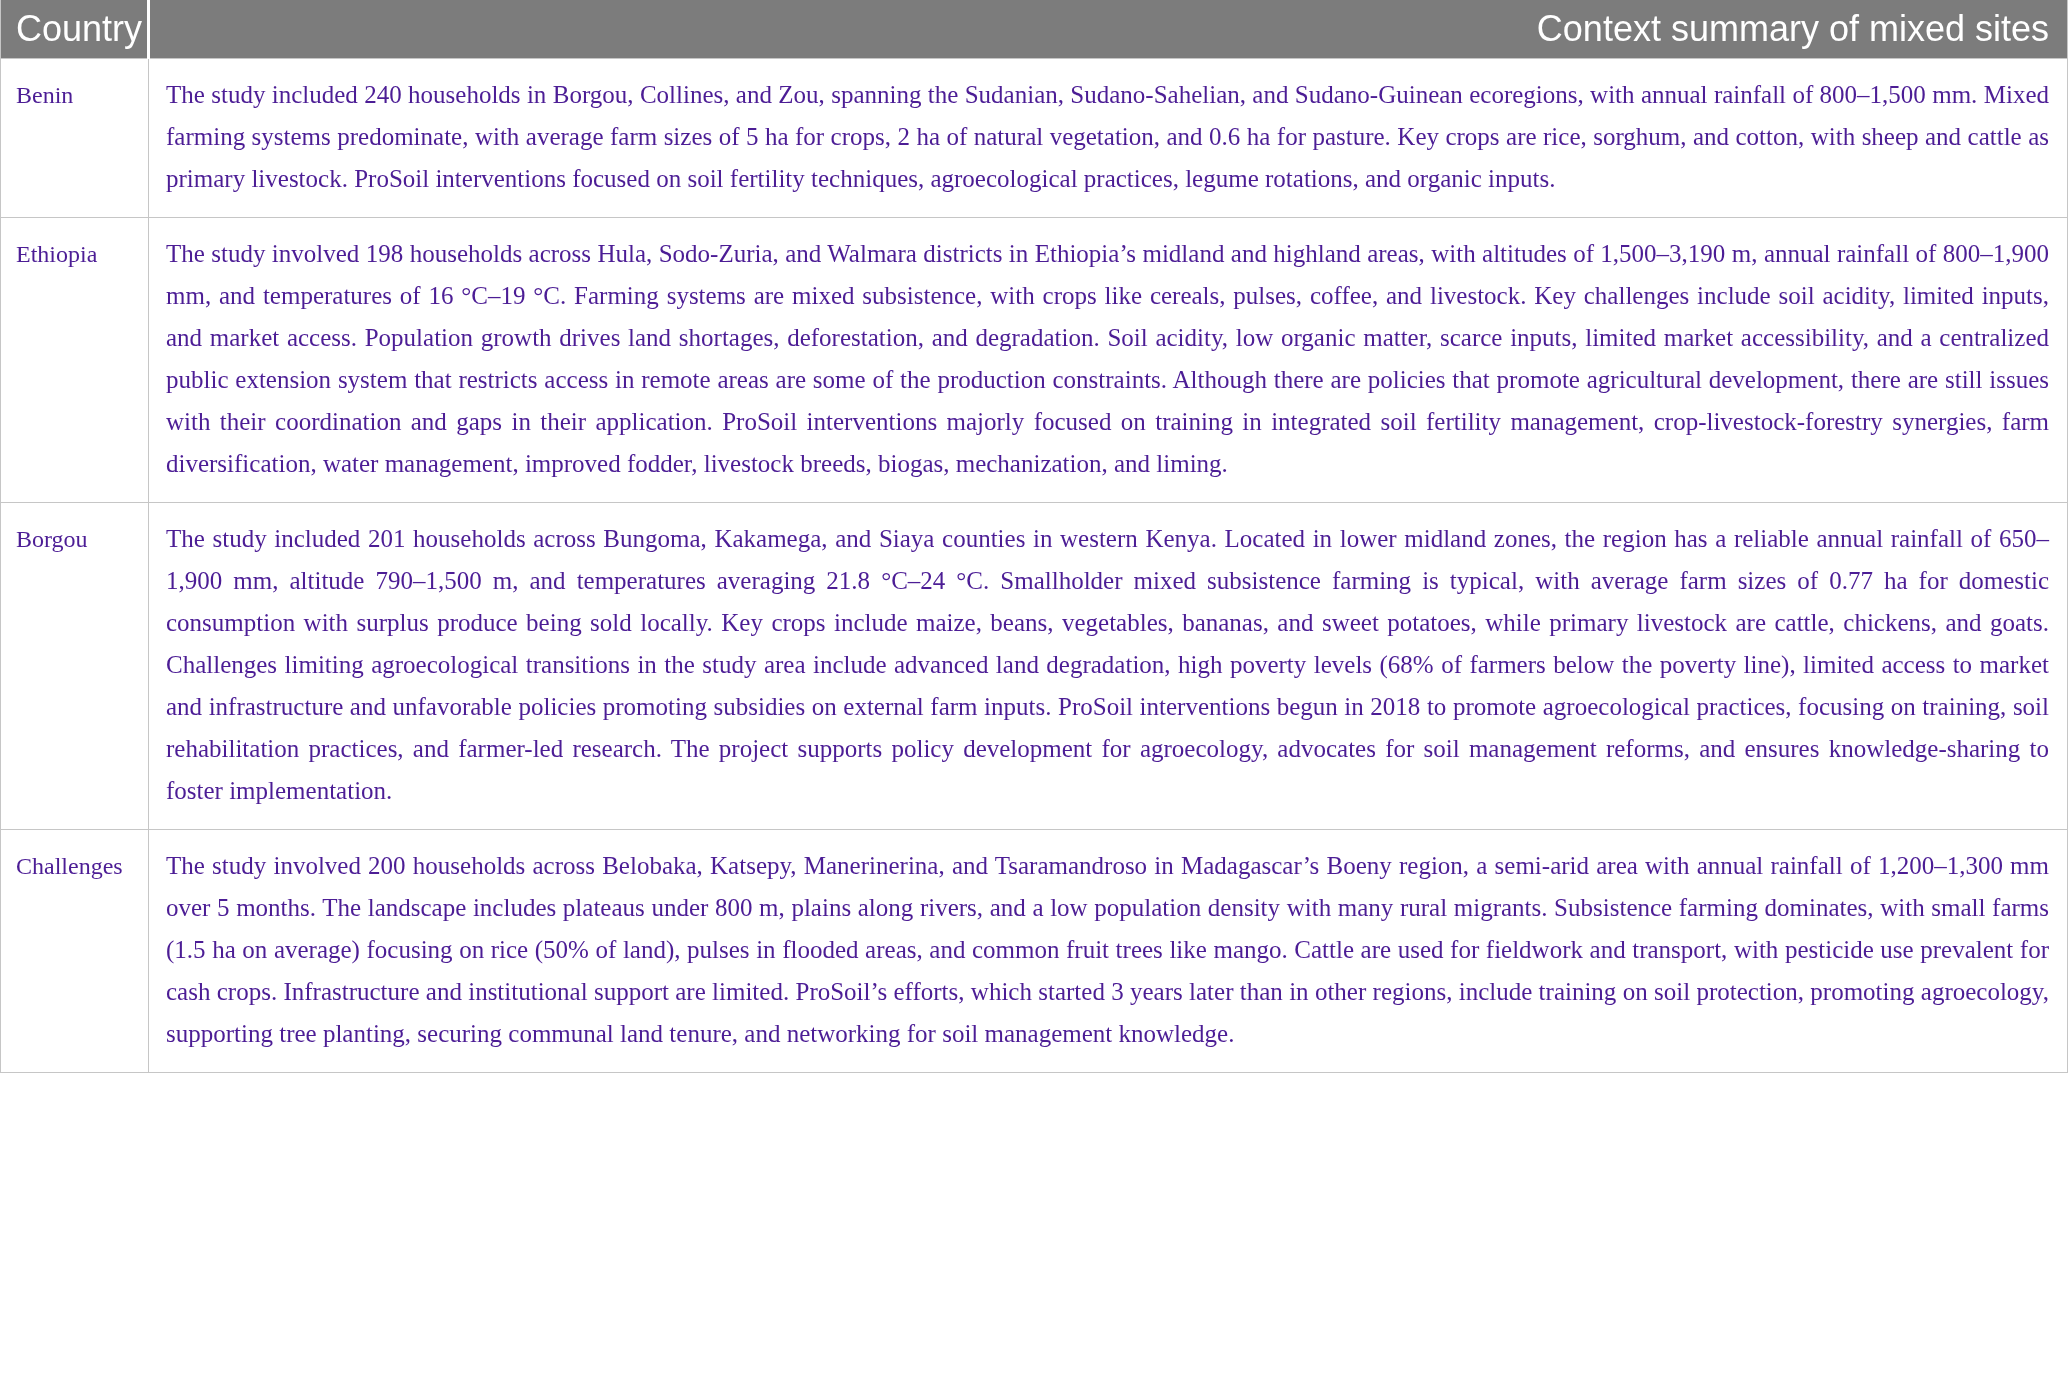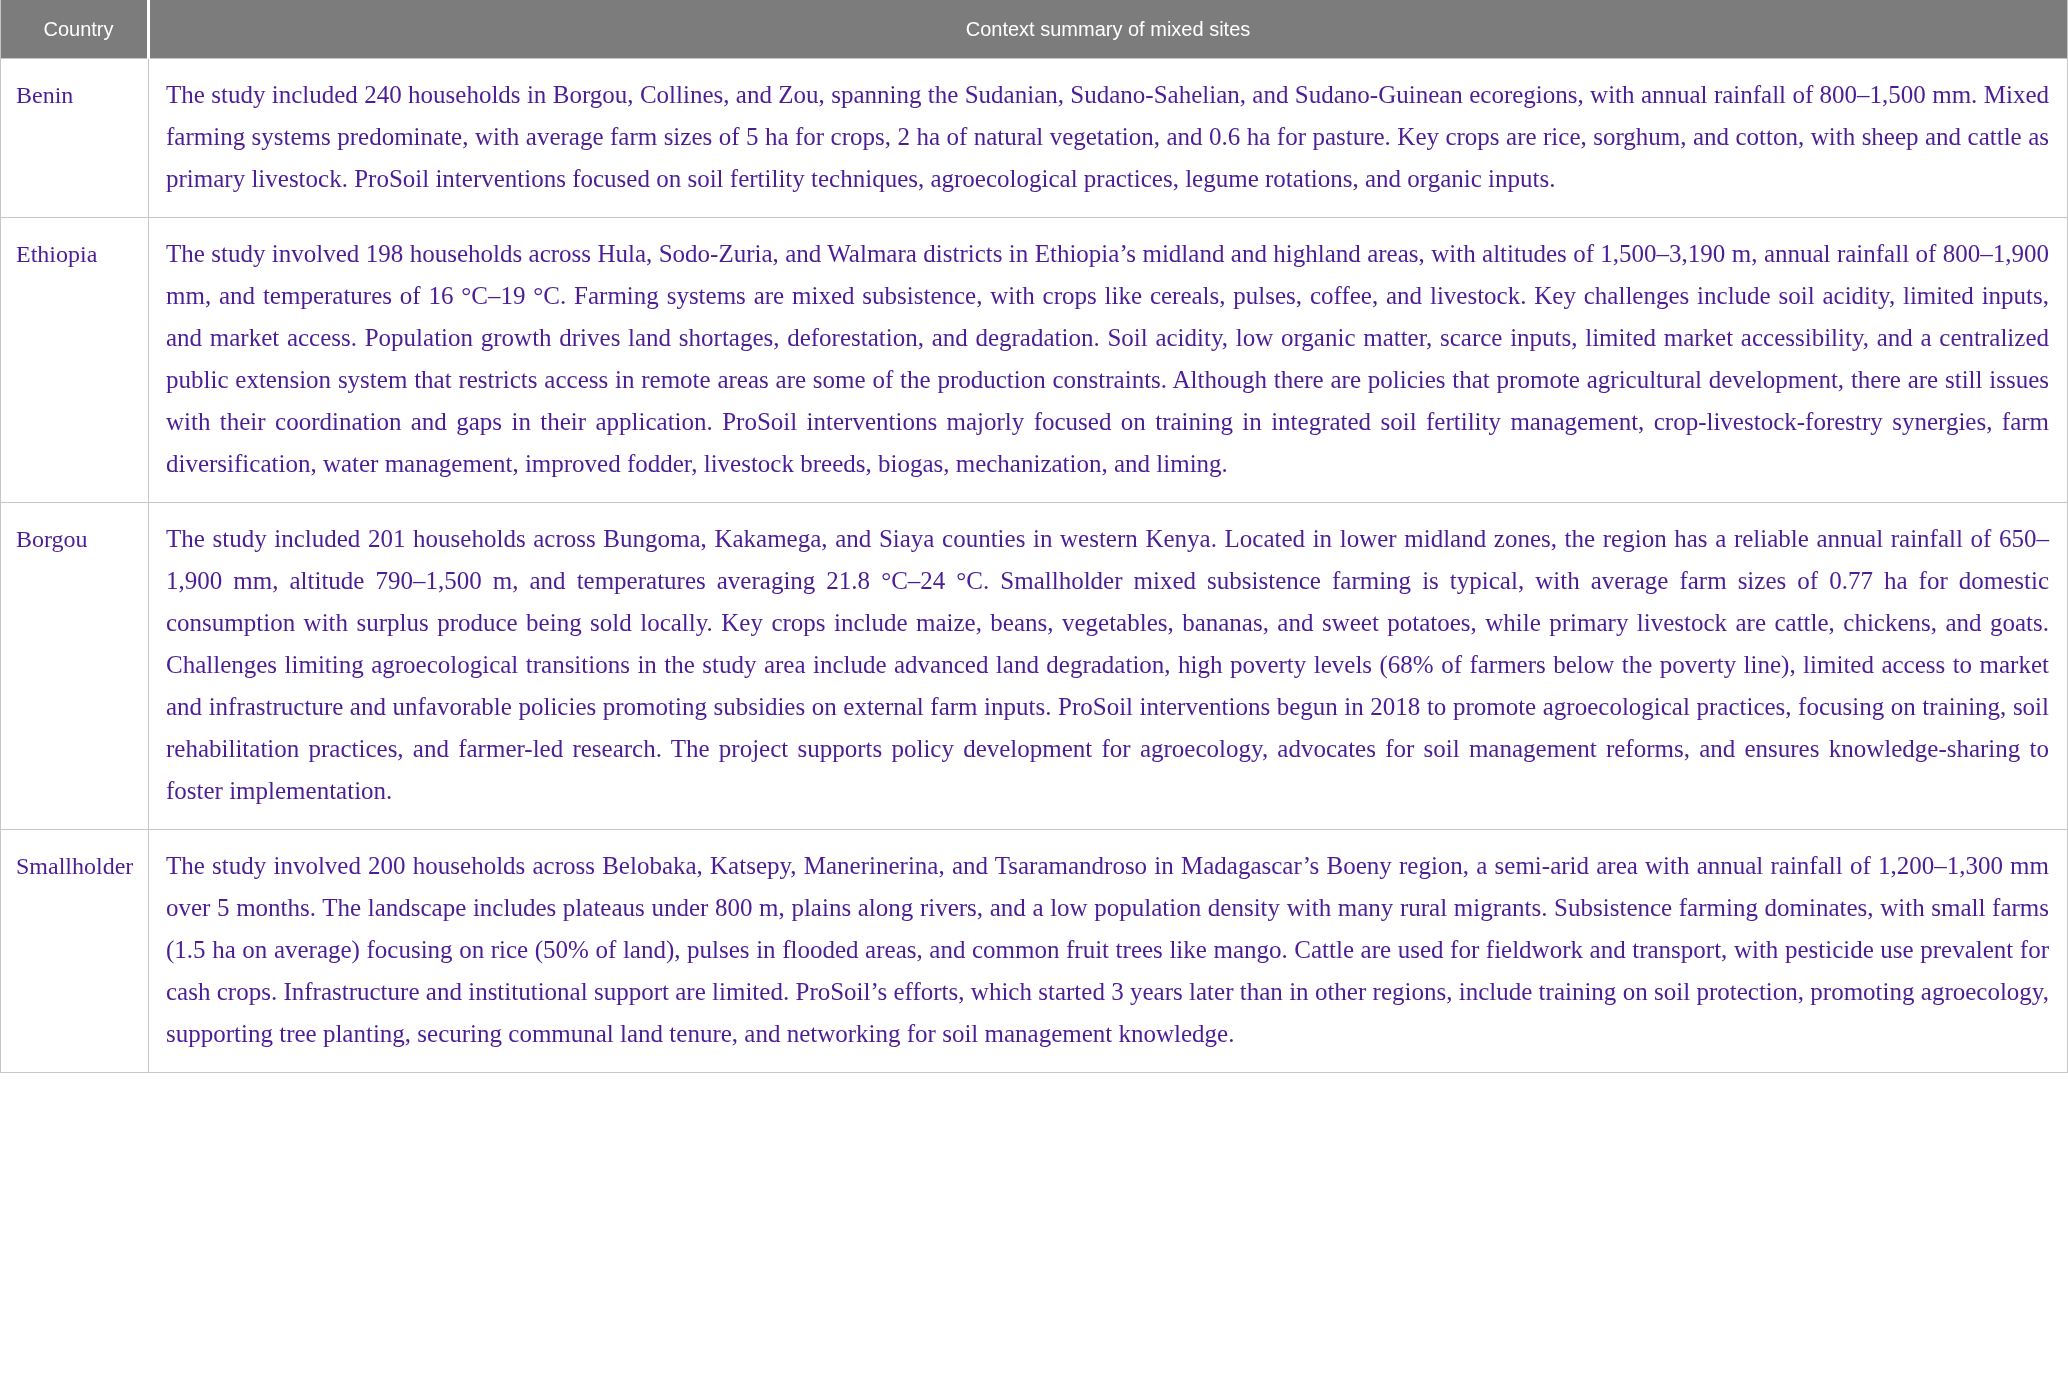--- a/index.html
+++ b/index.html
@@ -37,27 +37,27 @@
     font-size: 24px;
   }
   .summary-col {
     padding: 15px 18px 17px 17px;
     text-align: justify;
   }
   .header-row .cell {
     background: var(--header-bg);
     color: #ffffff;
     font-family: "Liberation Sans", sans-serif;
-    font-size: 20px;
+    font-size: 36px;
     font-weight: 400;
     line-height: 34px;
     border-top: none;
     padding-top: 12px;
     padding-bottom: 12px;
-    text-align: center;
+    text-align: right;
   }
   .header-row .country-col {
     border-right: 3px solid #ffffff;
   }
 </style>
 </head>
 <body>
 
 <div class="tbl">
 
@@ -75,17 +75,17 @@
     <div class="cell country-col">Ethiopia</div>
     <div class="cell summary-col">The study involved 198 households across Hula, Sodo-Zuria, and Walmara districts in Ethiopia’s midland and highland areas, with altitudes of 1,500–3,190 m, annual rainfall of 800–1,900 mm, and temperatures of 16 °C–19 °C. Farming systems are mixed subsistence, with crops like cereals, pulses, coffee, and livestock. Key challenges include soil acidity, limited inputs, and market access. Population growth drives land shortages, deforestation, and degradation. Soil acidity, low organic matter, scarce inputs, limited market accessibility, and a centralized public extension system that restricts access in remote areas are some of the production constraints. Although there are policies that promote agricultural development, there are still issues with their coordination and gaps in their application. ProSoil interventions majorly focused on training in integrated soil fertility management, crop-livestock-forestry synergies, farm diversification, water management, improved fodder, livestock breeds, biogas, mechanization, and liming.</div>
   </div>
 
   <div class="row">
     <div class="cell country-col">Borgou</div>
     <div class="cell summary-col">The study included 201 households across Bungoma, Kakamega, and Siaya counties in western Kenya. Located in lower midland zones, the region has a reliable annual rainfall of 650–1,900 mm, altitude 790–1,500 m, and temperatures averaging 21.8 °C–24 °C. Smallholder mixed subsistence farming is typical, with average farm sizes of 0.77 ha for domestic consumption with surplus produce being sold locally. Key crops include maize, beans, vegetables, bananas, and sweet potatoes, while primary livestock are cattle, chickens, and goats. Challenges limiting agroecological transitions in the study area include advanced land degradation, high poverty levels (68% of farmers below the poverty line), limited access to market and infrastructure and unfavorable policies promoting subsidies on external farm inputs. ProSoil interventions begun in 2018 to promote agroecological practices, focusing on training, soil rehabilitation practices, and farmer-led research. The project supports policy development for agroecology, advocates for soil management reforms, and ensures knowledge-sharing to foster implementation.</div>
   </div>
 
   <div class="row">
-    <div class="cell country-col">Smallholder</div>
+    <div class="cell country-col">Challenges</div>
     <div class="cell summary-col">The study involved 200 households across Belobaka, Katsepy, Manerinerina, and Tsaramandroso in Madagascar’s Boeny region, a semi-arid area with annual rainfall of 1,200–1,300 mm over 5 months. The landscape includes plateaus under 800 m, plains along rivers, and a low population density with many rural migrants. Subsistence farming dominates, with small farms (1.5 ha on average) focusing on rice (50% of land), pulses in flooded areas, and common fruit trees like mango. Cattle are used for fieldwork and transport, with pesticide use prevalent for cash crops. Infrastructure and institutional support are limited. ProSoil’s efforts, which started 3 years later than in other regions, include training on soil protection, promoting agroecology, supporting tree planting, securing communal land tenure, and networking for soil management knowledge.</div>
   </div>
 
 </div>
 
 </body></html>

